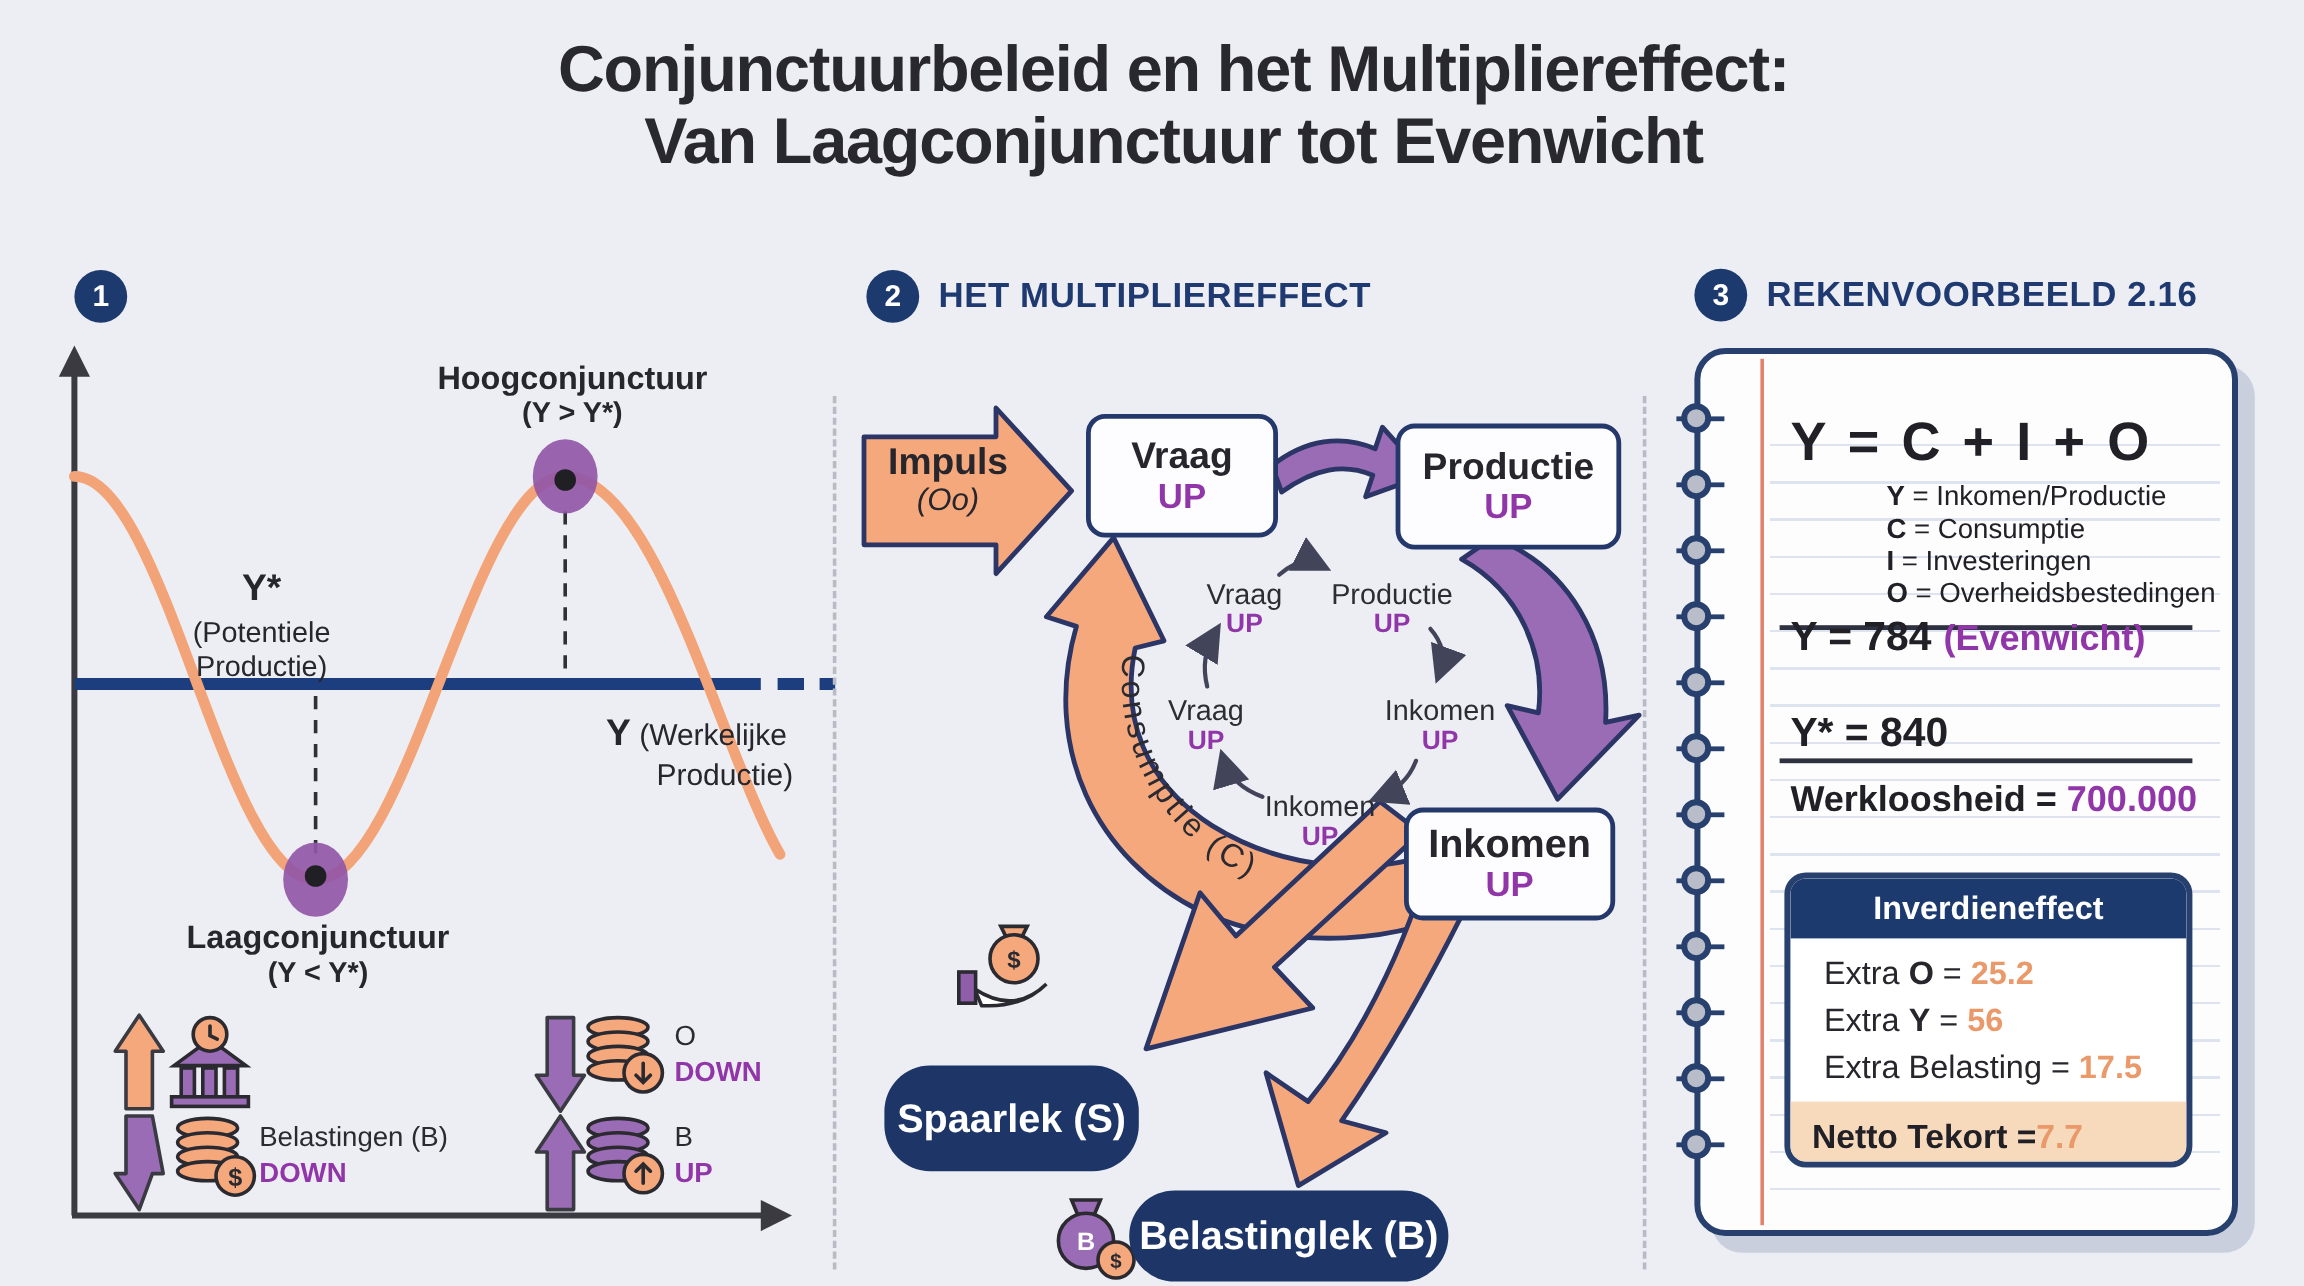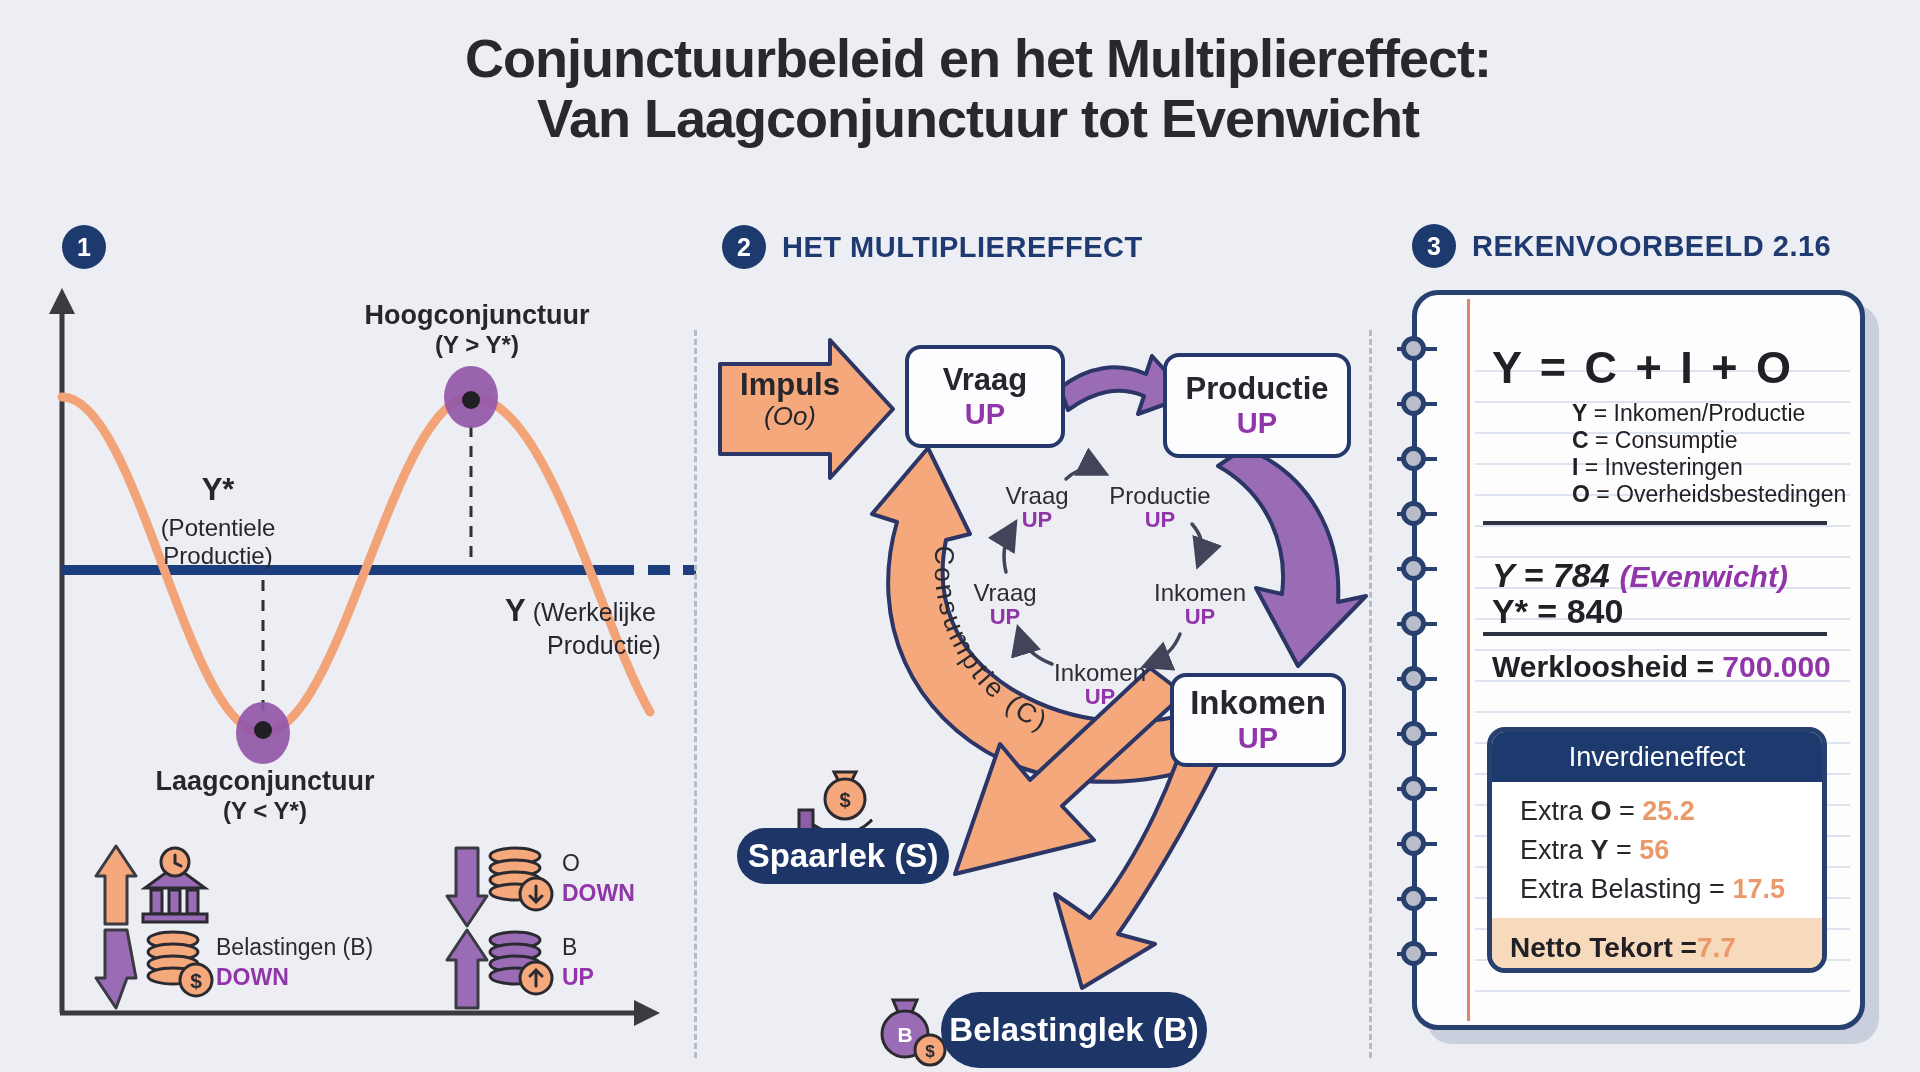--- a/index.html
+++ b/index.html
@@ -55,21 +55,21 @@
   .pad-formula{left:1492px;top:342px;font-size:45px;font-weight:800;letter-spacing:3px;color:#202026;}
   .pad-def{left:1572px;font-size:23px;line-height:27px;color:#202026;}
   .pad-def b{font-weight:800;}
   .pad-rule{left:1483px;width:344px;height:4px;background:#2e3240;}
   .pad-eq{left:1492px;font-size:34px;font-weight:800;color:#202026;}
   .pad-eq .note{font-size:30px;color:#9136a8;margin-left:10px;}
   .pad-eq .val{font-weight:700;}
   .pad-werk{left:1492px;font-size:30px;font-weight:800;color:#202026;}
   .inv-box{left:1487px;top:727px;width:340px;height:246px;background:#fff;border:5px solid #27406e;
            border-radius:18px;box-sizing:border-box;overflow:hidden;}
-  .inv-head{height:50px;background:#1d3a6e;color:#fff;font-size:27px;font-weight:400;
+  .inv-head{height:50px;background:#1d3a6e;color:#fff;font-size:27px;font-weight:700;
             display:flex;align-items:center;justify-content:center;}
   .inv-rows{position:absolute;left:28px;top:60px;font-size:27px;color:#26262c;line-height:39px;}
   .inv-rows b{font-weight:800;}
   .inv-val{font-weight:800;color:#e9996a;}
   .inv-net{position:absolute;left:0;right:0;top:186px;height:60px;background:#f7d9bb;
            display:flex;align-items:center;padding-left:18px;box-sizing:border-box;
            font-size:28px;font-weight:800;color:#202026;}
 </style>
 </head>
 <body>
@@ -276,21 +276,21 @@
   </div>
   <div class="abs cyc" style="left:1100px;top:660px;">
     <div class="t">Inkomen</div>
       <div class="d">UP</div>
   </div>
   <div class="abs cyc" style="left:1005px;top:580px;">
     <div class="t">Vraag</div>
       <div class="d">UP</div>
   </div>
 
-  <div class="abs pill" style="left:737px;top:828px;width:212px;height:56px;">
+  <div class="abs pill" style="left:737px;top:888px;width:212px;height:88px;">
     <span>Spaarlek (S)</span>
   </div>
   <div class="abs pill" style="left:941px;top:992px;width:266px;height:76px;">
     <span>Belastinglek (B)</span>
   </div>
 
   <div class="abs notepad">
     <div class="pad-rules"></div>
     <div class="pad-redline"></div>
     <div>
@@ -335,21 +335,21 @@
 
   <div class="abs pad-formula">Y = C + I + O</div>
 
   <div class="abs pad-def" style="top:400px;"><b>Y</b><span> = Inkomen/Productie</span></div>
   <div class="abs pad-def" style="top:427px;"><b>C</b><span> = Consumptie</span></div>
   <div class="abs pad-def" style="top:454px;"><b>I</b><span> = Investeringen</span></div>
   <div class="abs pad-def" style="top:481px;"><b>O</b><span> = Overheidsbestedingen</span></div>
 
   <div class="abs pad-rule" style="top:521px;"></div>
 
-  <div class="abs pad-eq" style="top:556px;font-style:italic;">
+  <div class="abs pad-eq" style="top:512px;">
     <span>Y = 784</span><span class="note">(Evenwicht)</span>
   </div>
   <div class="abs pad-eq" style="top:592px;">
     <span>Y*</span><span class="val"> = 840</span>
   </div>
 
   <div class="abs pad-rule" style="top:632px;"></div>
 
   <div class="abs pad-werk" style="top:650px;">
     <span>Werkloosheid = </span><span class="purple">700.000</span>

